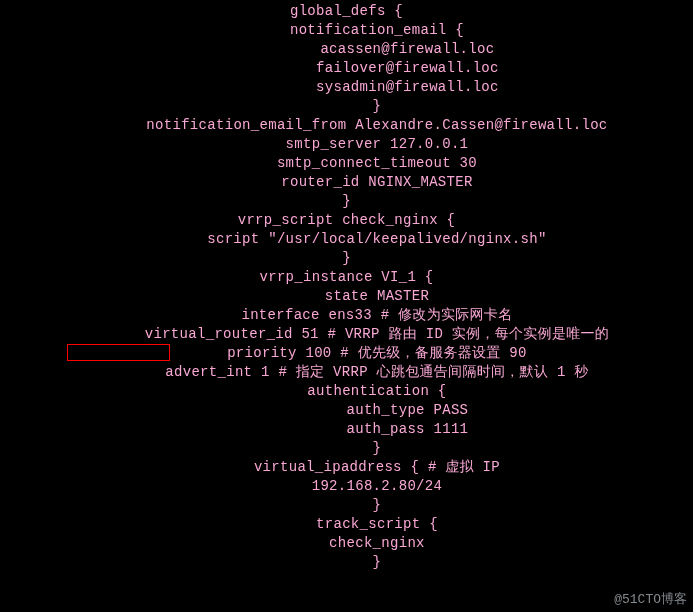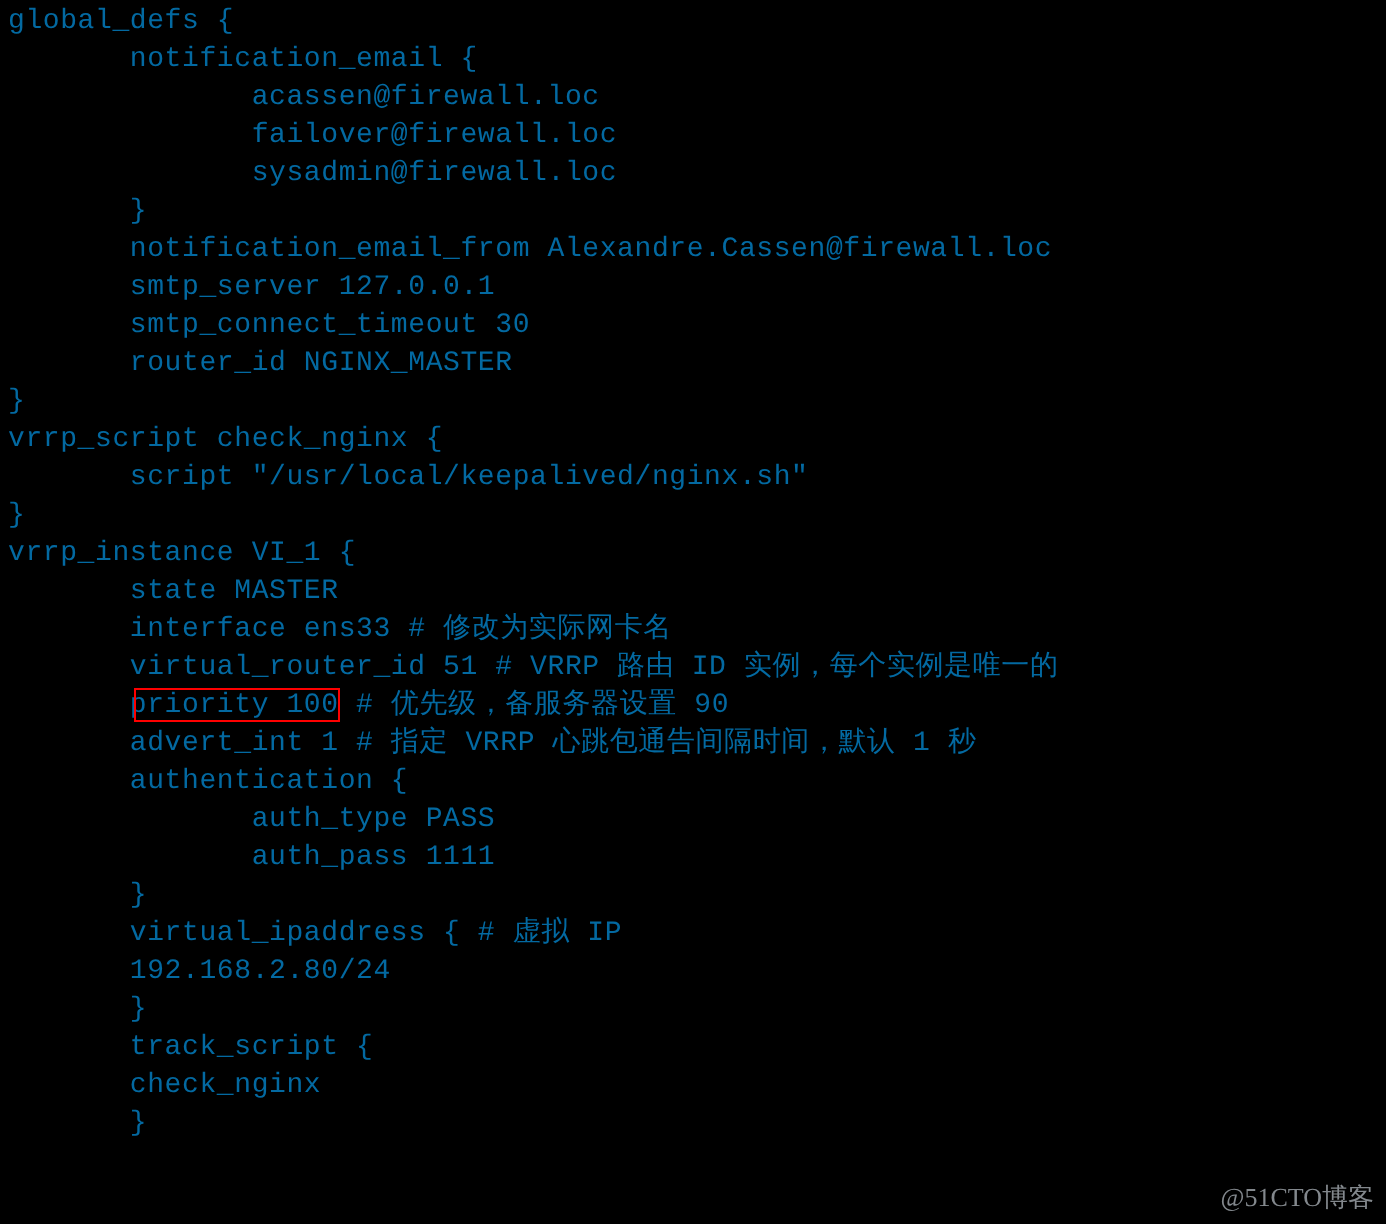--- a/index.html
+++ b/index.html
@@ -10,36 +10,37 @@
     height: 612px;
     overflow: hidden;
     position: relative;
   }
   pre.code {
     margin: 0;
     padding: 2px 4px 4px 4px;
     font-family: "Courier New", Consolas, monospace;
     font-size: 14px;
     line-height: 19px;
-    color: #0369a1;
+    color: #f9a8d4;
     white-space: pre;
     letter-spacing: 0.3px;
+    text-align: center;
   }
   .line { display: block; }
   .highlight-box {
     position: absolute;
     border: 1px solid #ff0000;
     pointer-events: none;
     box-sizing: border-box;
   }
   .watermark {
     position: absolute;
     right: 6px;
     bottom: 4px;
-    font-family: Liberation Serif, serif;
+    font-family: Liberation Mono, monospace;
     font-size: 13px;
     color: #9aa0a6;
     opacity: 0.85;
   }
 </style>
 </head>
 <body>
 
 <pre class="code"><span class="line">global_defs {</span><span class="line">       notification_email {</span><span class="line">              acassen@firewall.loc</span><span class="line">              failover@firewall.loc</span><span class="line">              sysadmin@firewall.loc</span><span class="line">       }</span><span class="line">       notification_email_from Alexandre.Cassen@firewall.loc</span><span class="line">       smtp_server 127.0.0.1</span><span class="line">       smtp_connect_timeout 30</span><span class="line">       router_id NGINX_MASTER</span><span class="line">}</span><span class="line">vrrp_script check_nginx {</span><span class="line">       script "/usr/local/keepalived/nginx.sh"</span><span class="line">}</span><span class="line">vrrp_instance VI_1 {</span><span class="line">       state MASTER</span><span class="line">       interface ens33 # 修改为实际网卡名</span><span class="line">       virtual_router_id 51 # VRRP 路由 ID 实例，每个实例是唯一的</span><span class="line">       priority 100 # 优先级，备服务器设置 90</span><span class="line">       advert_int 1 # 指定 VRRP 心跳包通告间隔时间，默认 1 秒</span><span class="line">       authentication {</span><span class="line">              auth_type PASS</span><span class="line">              auth_pass 1111</span><span class="line">       }</span><span class="line"></span><span class="line">       virtual_ipaddress { # 虚拟 IP</span><span class="line">       192.168.2.80/24</span><span class="line">       }</span><span class="line">       track_script {</span><span class="line">       check_nginx</span><span class="line">       }</span></pre>
 

